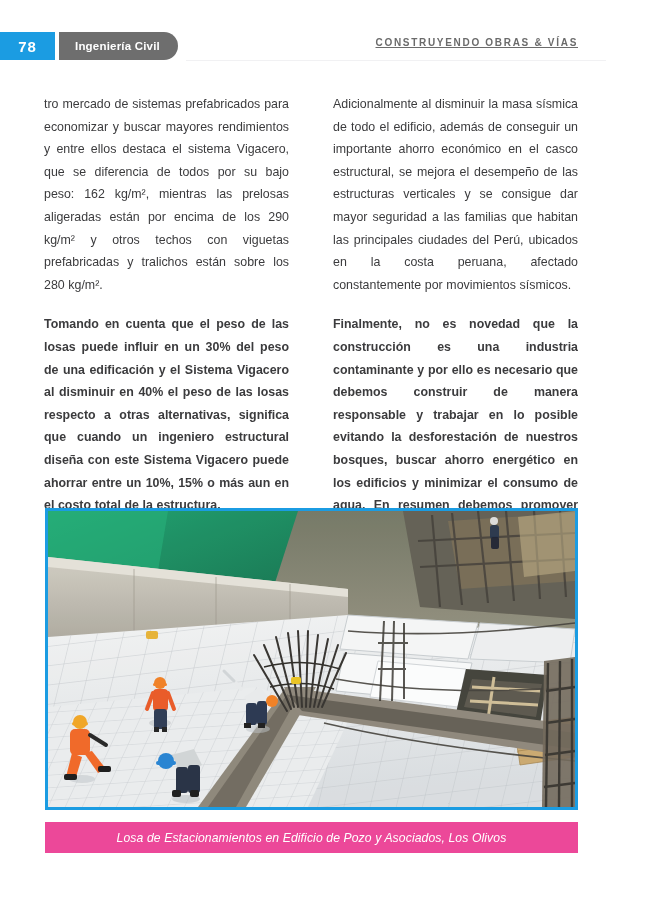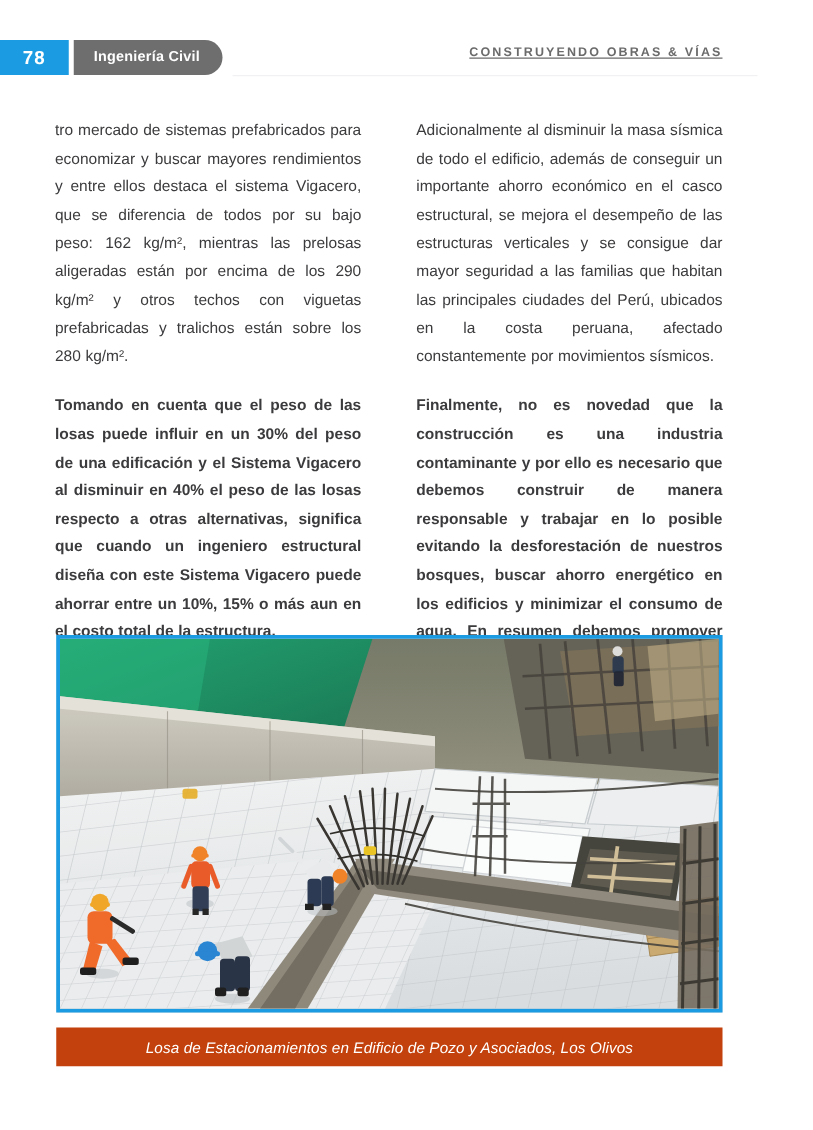--- a/index.html
+++ b/index.html
@@ -61,21 +61,21 @@
     box-sizing:border-box;
     border:3px solid #1b9ce2;
     background:#cfd6da;
     overflow:hidden;position:relative;
   }
   .photo{position:absolute;inset:0;overflow:hidden;}
   .photo svg{display:block;width:100%;height:100%;}
 
   .caption-bar{
     position:absolute;left:45px;top:822px;width:533px;height:31px;
-    background:#c2410c;
+    background:#ec4899;
     display:flex;align-items:center;justify-content:center;
   }
   .caption-text{
     color:#ffffff;font-style:italic;font-size:12.2px;
     letter-spacing:.1px;white-space:nowrap;
   }
 </style>
 </head>
 <body>
 

